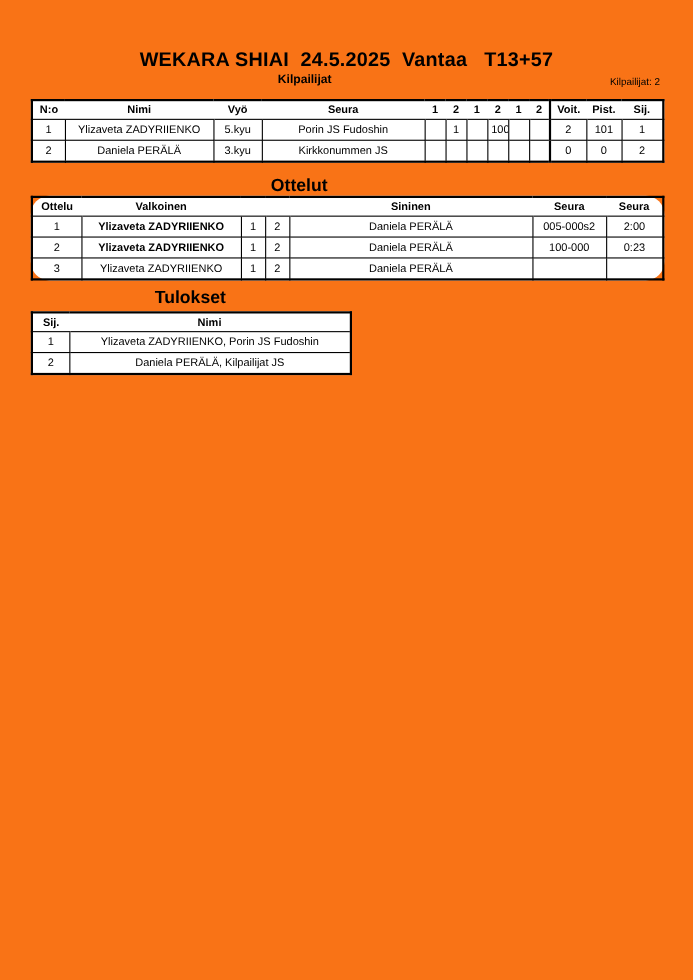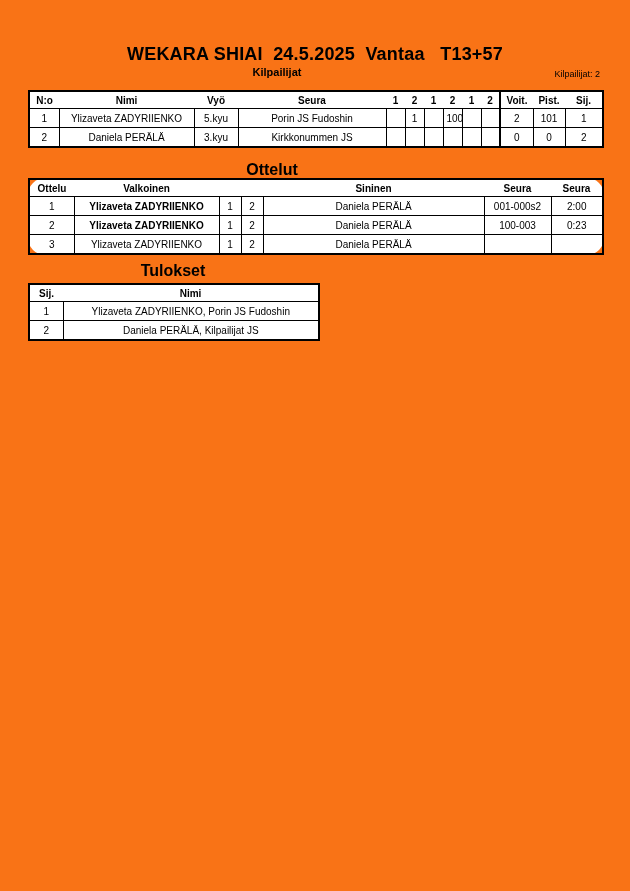--- a/index.html
+++ b/index.html
@@ -145,30 +145,30 @@
         <th>Seura</th>
       </tr>
     </thead>
     <tbody>
       <tr>
         <td>1</td>
         <td class="al bold">Ylizaveta ZADYRIIENKO</td>
         <td>1</td>
         <td>2</td>
         <td class="al">Daniela PERÄLÄ</td>
-        <td>001-000s2</td>
+        <td>005-000s2</td>
         <td>2:00</td>
       </tr>
       <tr>
         <td>2</td>
         <td class="al bold">Ylizaveta ZADYRIIENKO</td>
         <td>1</td>
         <td>2</td>
         <td class="al">Daniela PERÄLÄ</td>
-        <td>100-003</td>
+        <td>100-000</td>
         <td>0:23</td>
       </tr>
       <tr>
         <td>3</td>
         <td class="al">Ylizaveta ZADYRIIENKO</td>
         <td>1</td>
         <td>2</td>
         <td class="al">Daniela PERÄLÄ</td>
         <td></td>
         <td></td>

